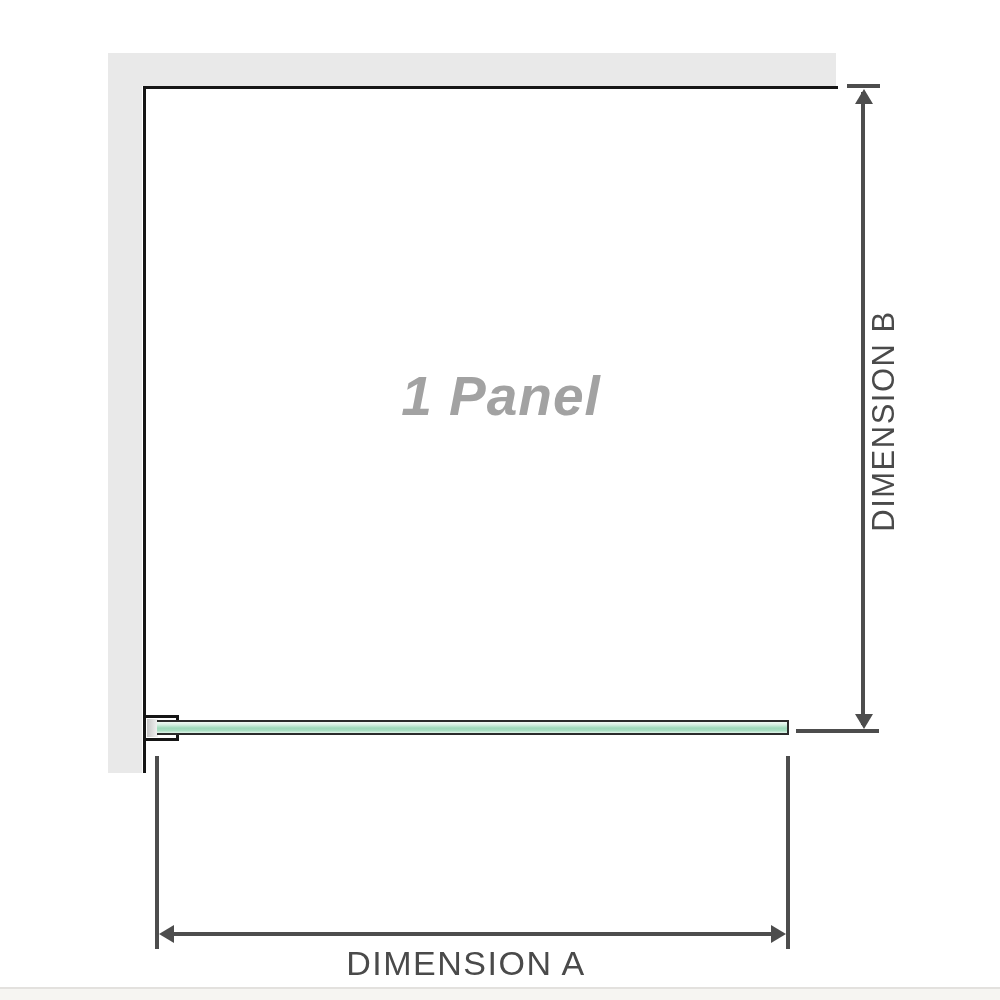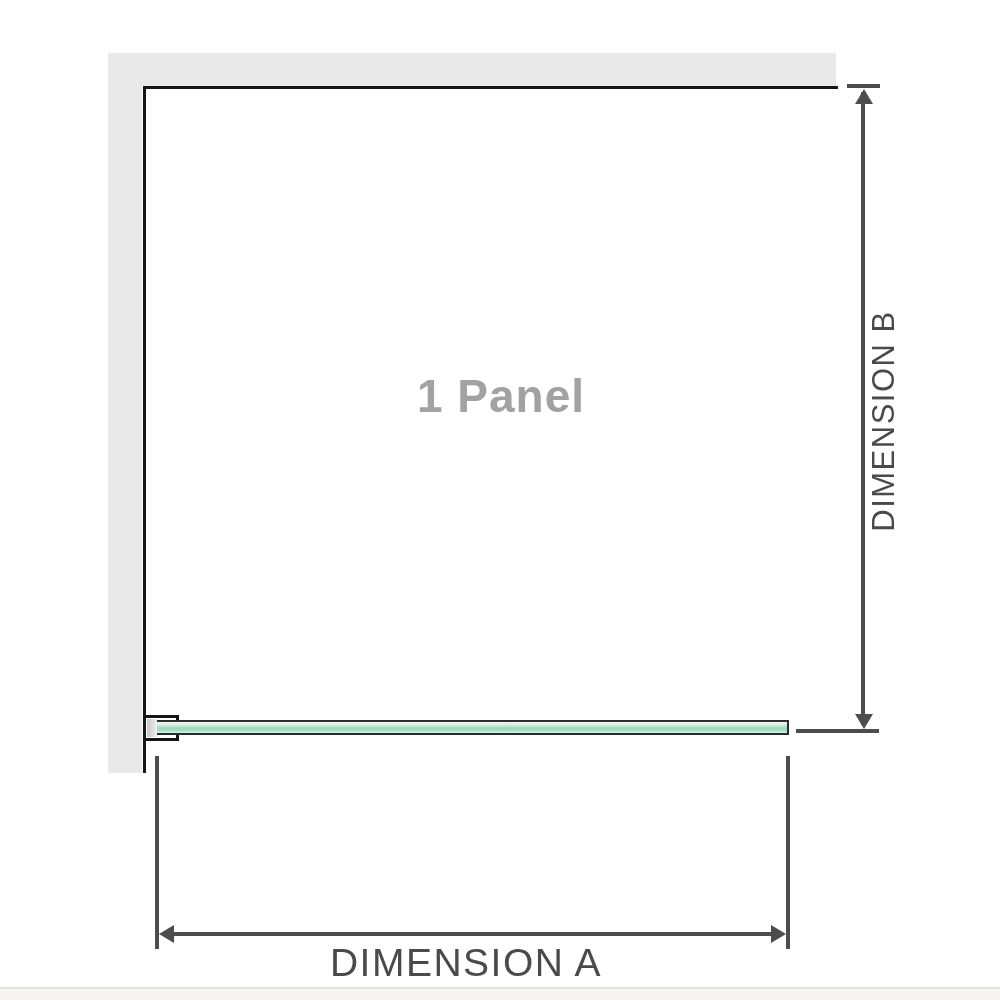--- a/index.html
+++ b/index.html
@@ -18,22 +18,22 @@
   .wall-left { left: 108px; top: 53px; width: 34px;  height: 720px; background: #e9e9e9; }
 
   
   .panel-border-top  { left: 143px; top: 86px; width: 695px; height: 3px; background: #161616; }
   .panel-border-left { left: 143px; top: 86px; width: 3px;  height: 687px; background: #161616; }
 
   
   .panel-label {
     left: 301px; top: 366px; width: 400px; height: 60px;
     text-align: center;
-    font-size: 46px; line-height: 60px;
-    font-weight: bold;
+    font-size: 55px; line-height: 60px;
+    font-style: italic; font-weight: bold;
     color: #a2a2a2;
     letter-spacing: 1px;
   }
 
   
   .bracket {
     left: 143px; top: 715px; width: 36px; height: 26px;
     box-sizing: border-box;
     border: 3px solid #151515;
     background: #ffffff;
@@ -74,21 +74,21 @@
 
   
   .dima-ext-left  { left: 155px; top: 756px; width: 4px; height: 193px; }
   .dima-ext-right { left: 786px; top: 756px; width: 4px; height: 193px; }
   .dima-line      { left: 165px; top: 932px; width: 615px; height: 4px; }
   .dima-arrow-left  { left: 159px; top: 925px; border-top: 9px solid transparent; border-bottom: 9px solid transparent; border-right: 15px solid #4d4d4d; }
   .dima-arrow-right { left: 771px; top: 925px; border-top: 9px solid transparent; border-bottom: 9px solid transparent; border-left: 15px solid #4d4d4d; }
   .dima-label {
     left: 266px; top: 942px; width: 400px; height: 42px;
     text-align: center;
-    font-size: 39px; line-height: 42px;
+    font-size: 34px; line-height: 42px;
     letter-spacing: 1.5px;
     color: #4a4a4a;
   }
 
   
   .footer-divider { left: 0; top: 987px; width: 1000px; height: 2px; background: #e3e1de; }
   .footer-strip   { left: 0; top: 989px; width: 1000px; height: 11px; background: #f6f5f2; }
 </style>
 </head>
 <body>

